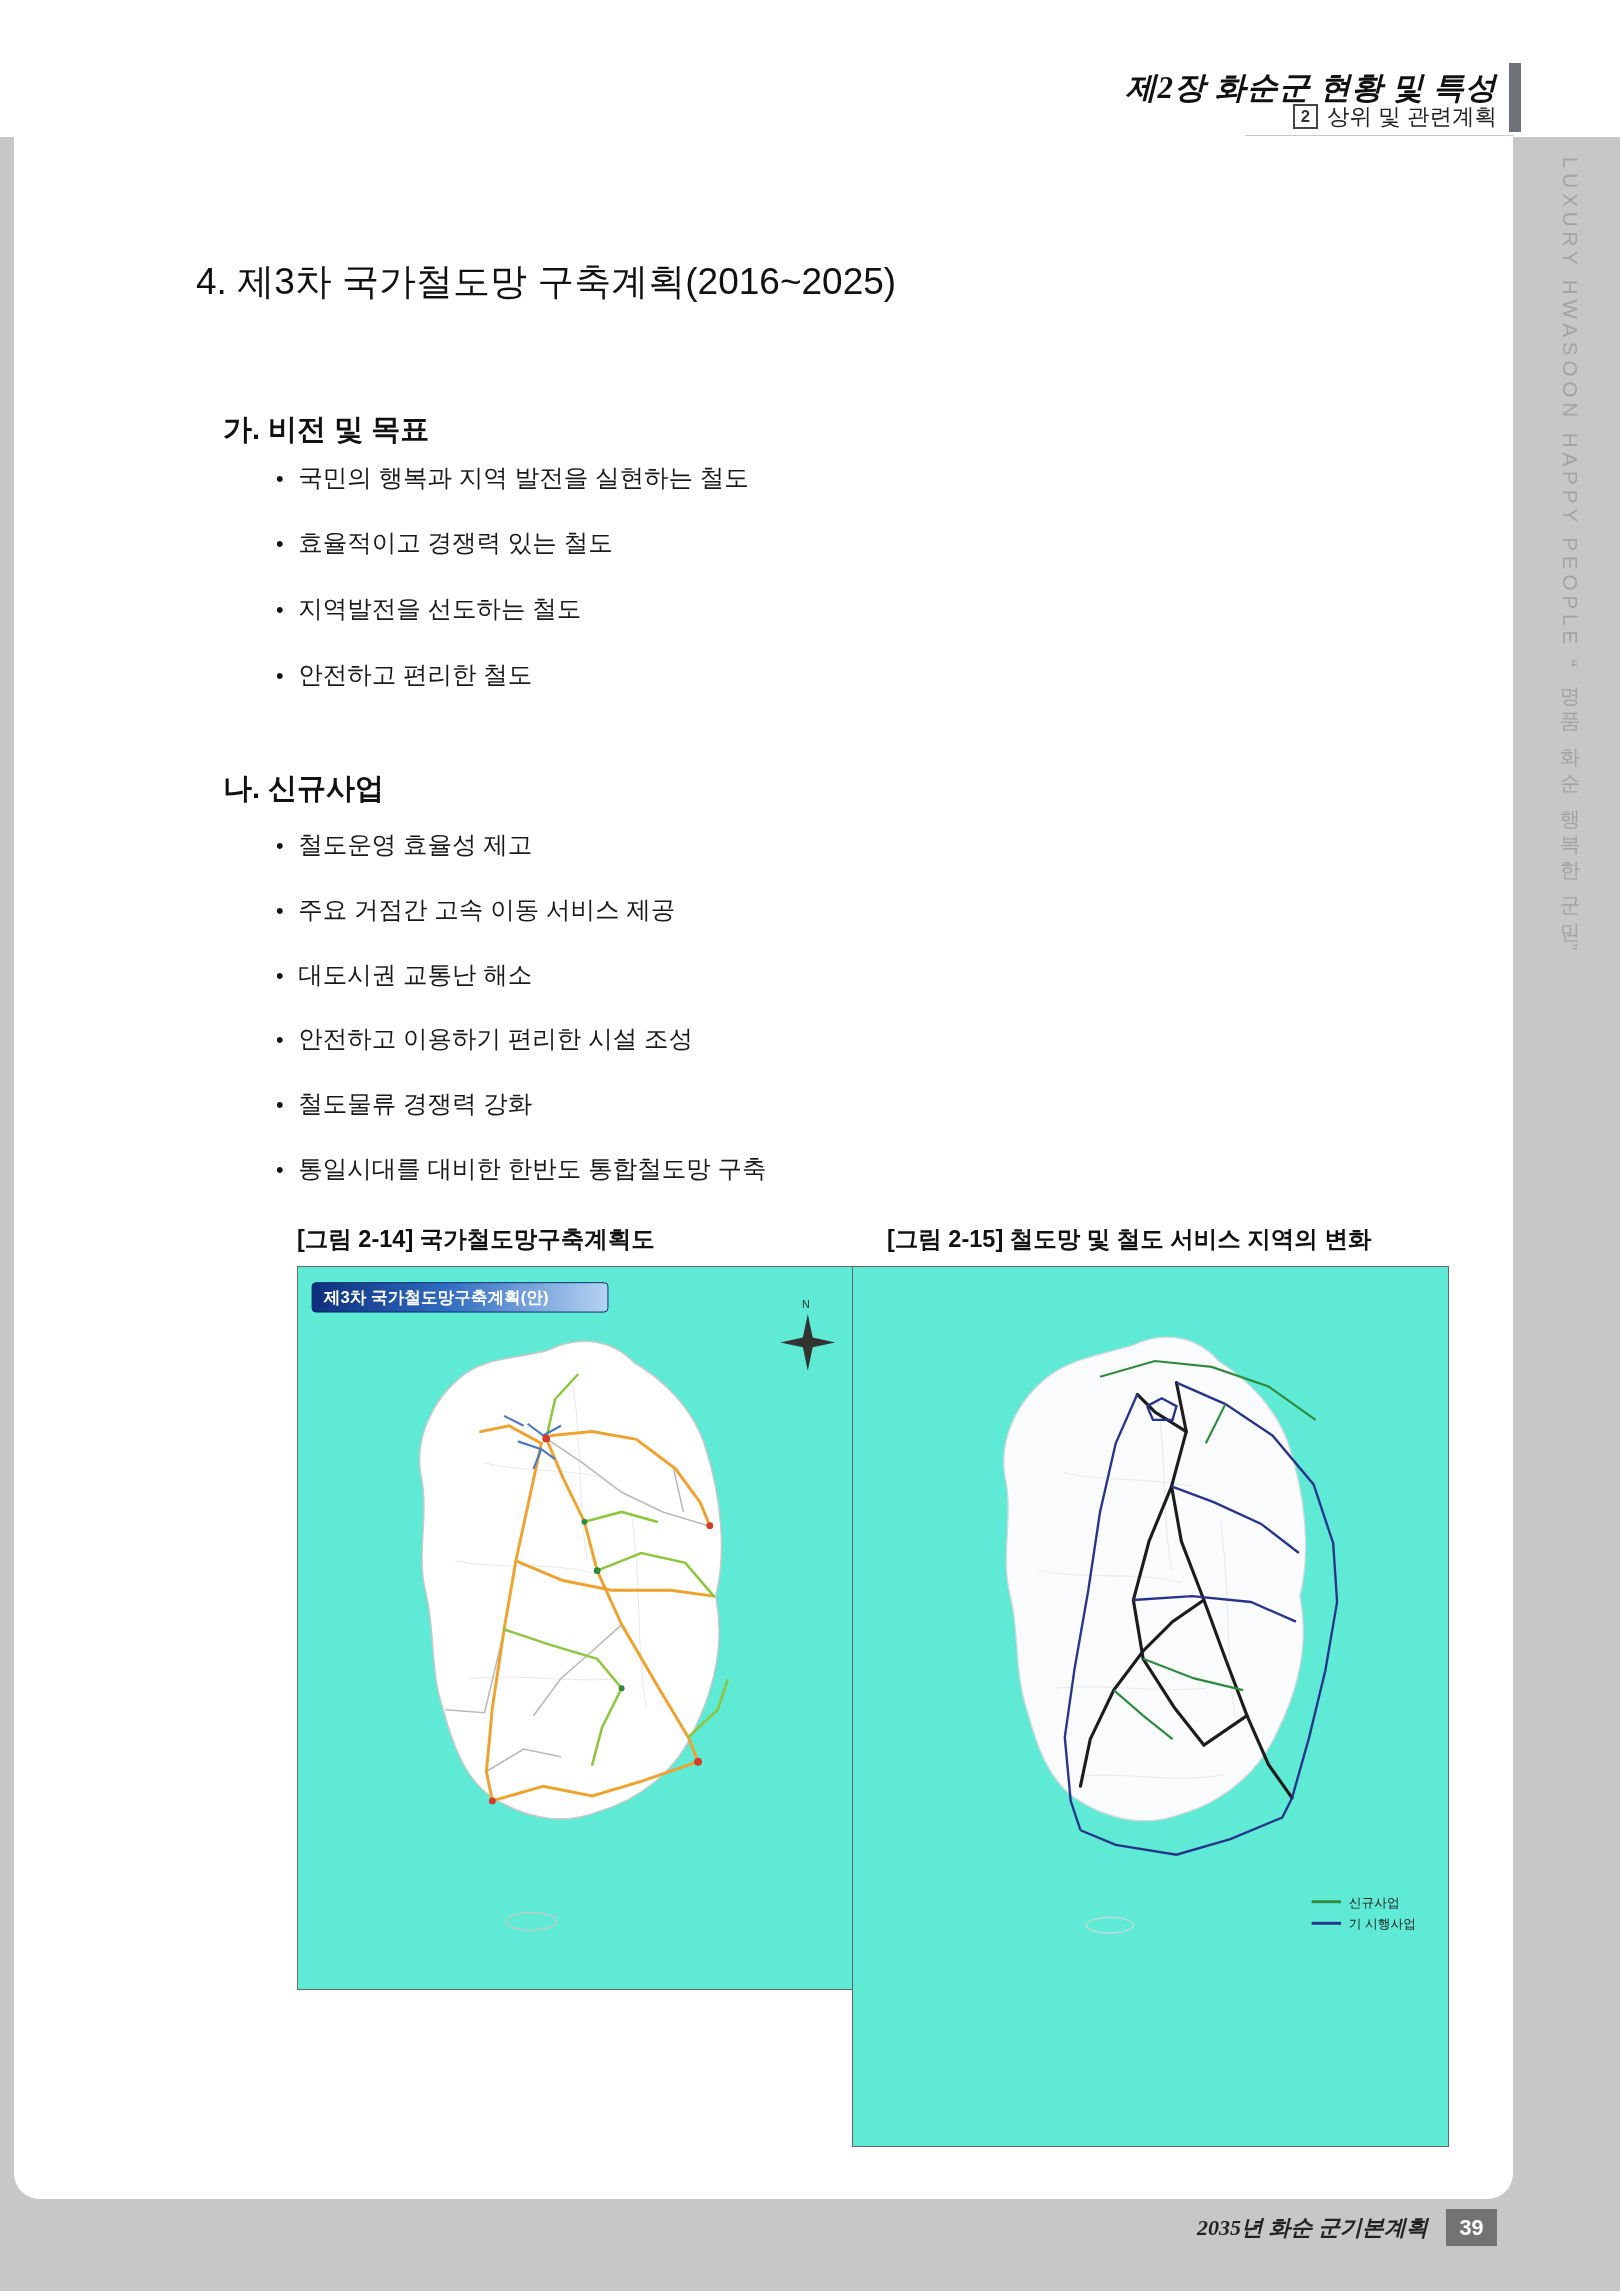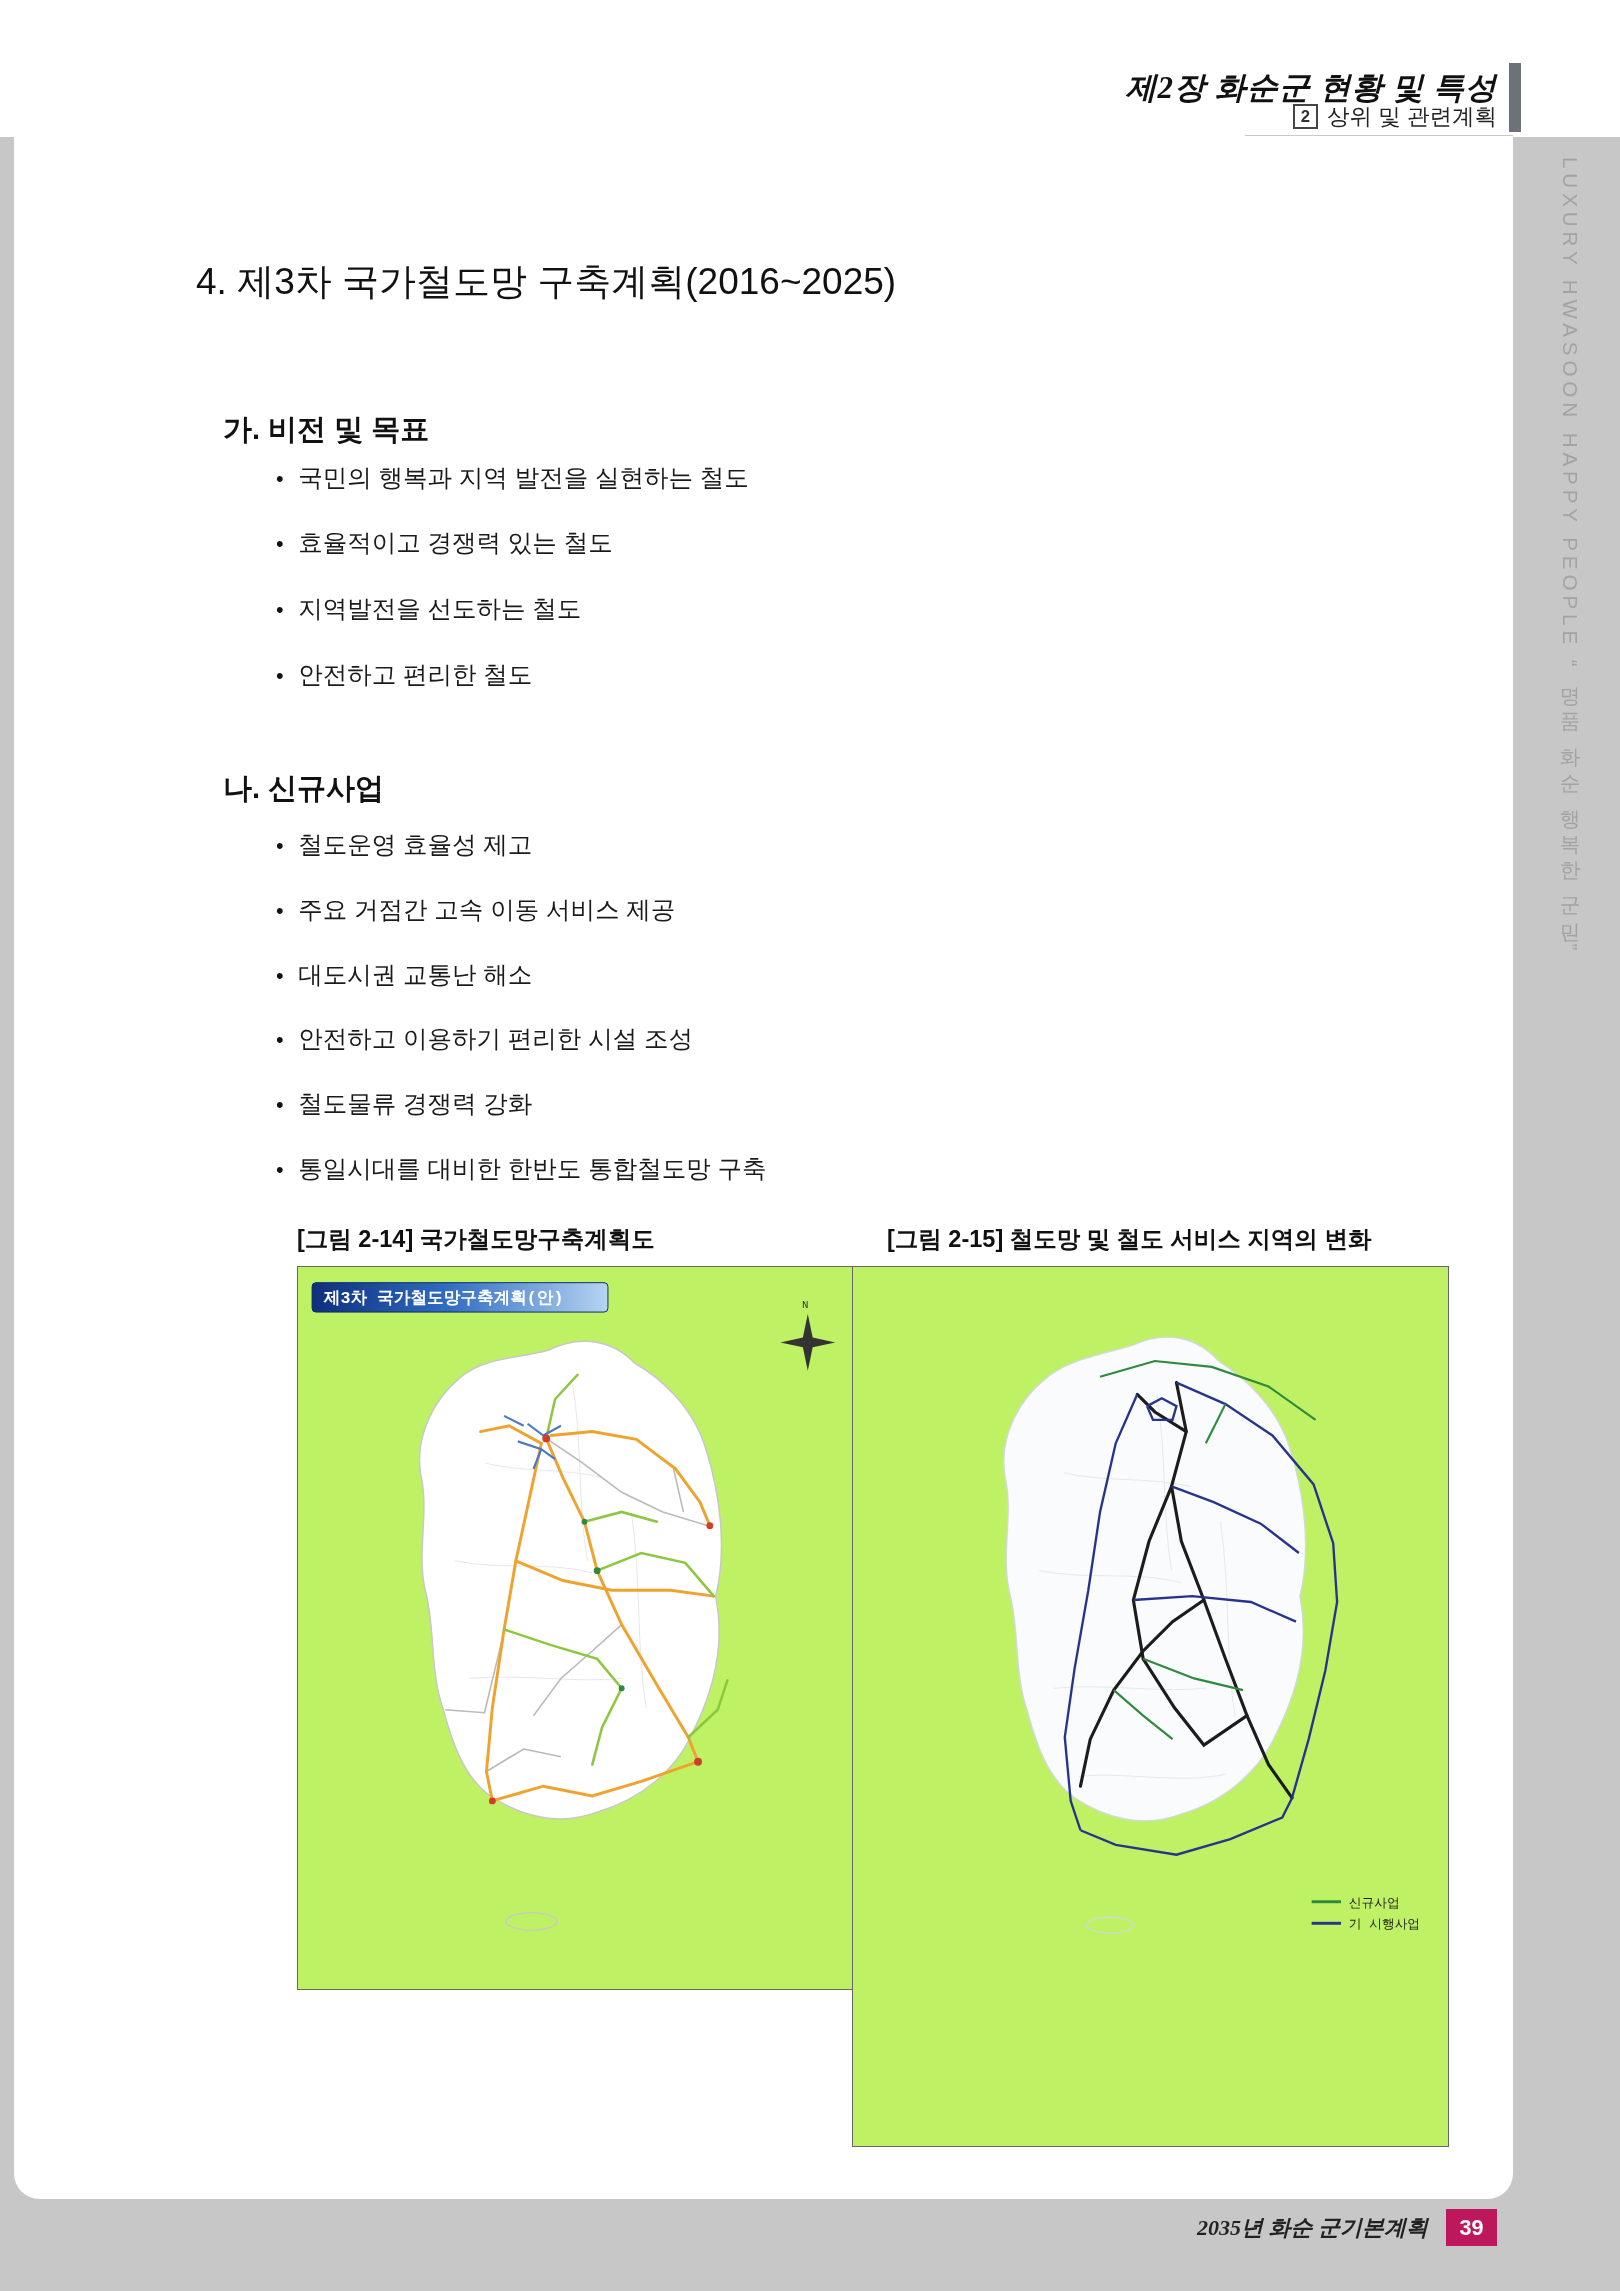--- a/index.html
+++ b/index.html
@@ -40,34 +40,34 @@
   .sec-heading { position:absolute; left:223px; font-size:29px; font-weight:bold; color:#111; white-space:nowrap;margin-top:32px; }
   #sec1-heading { top:378px; }
   #sec2-heading { top:737px; }
   .bullet { position:absolute; left:276px; display:flex; align-items:baseline; gap:14.7px; font-size:24.5px; color:#1a1a1a; white-space:nowrap; }
   .bullet .dot { font-size:21.6px; color:#111; }
 
   
   .fig-caption { position:absolute; top:1223px; font-size:23.5px; font-weight:bold; color:#111; white-space:nowrap;text-align:right; }
   #fig1-caption { left:297px; }
   #fig2-caption { left:887px; }
-  .fig-box { position:absolute; top:1266px; background:#bef264; border:1px solid #666;font-family:Liberation Mono, monospace; }
+  .fig-box { position:absolute; top:1266px; background:#5eead4; border:1px solid #666; }
   #fig1-box { left:297px; width:568px; height:724px; }
   #fig2-box { left:852px; width:597px; height:881px;text-align:right; }
   .fig-box svg { display:block; }
 
   
   .footer-text {
     position:absolute; top:2213px; right:192px;
     font-family:"Liberation Serif", serif; font-style:italic; font-weight:bold;
     font-size:22px; color:#222; white-space:nowrap;
   }
   .page-num {
     position:absolute; top:2209px; right:123px; width:51px; height:37px;
-    background:#be185d; color:#ffffff; display:flex; align-items:center; justify-content:center;
+    background:#737373; color:#ffffff; display:flex; align-items:center; justify-content:center;
     font-size:21.6px; font-weight:bold;
   }
 </style>
 </head>
 <body>
 
 <div class="gray-frame"></div>
 <div class="panel"></div>
 
 <div class="chapter-title">제2장 화순군 현황 및 특성</div>

